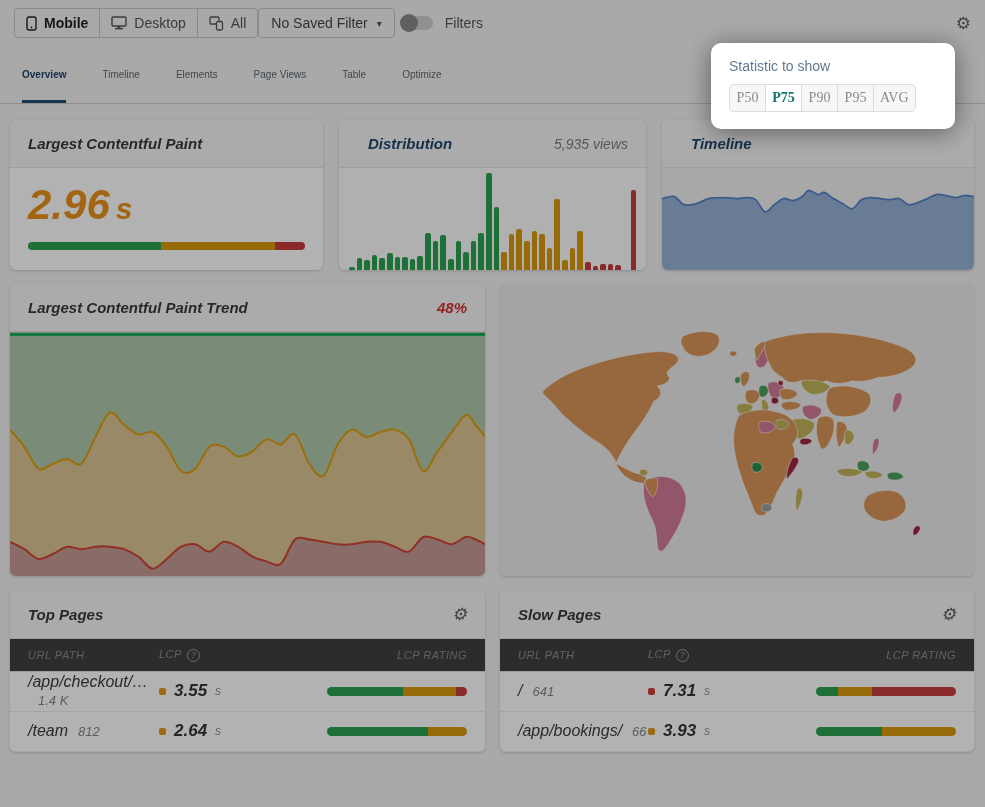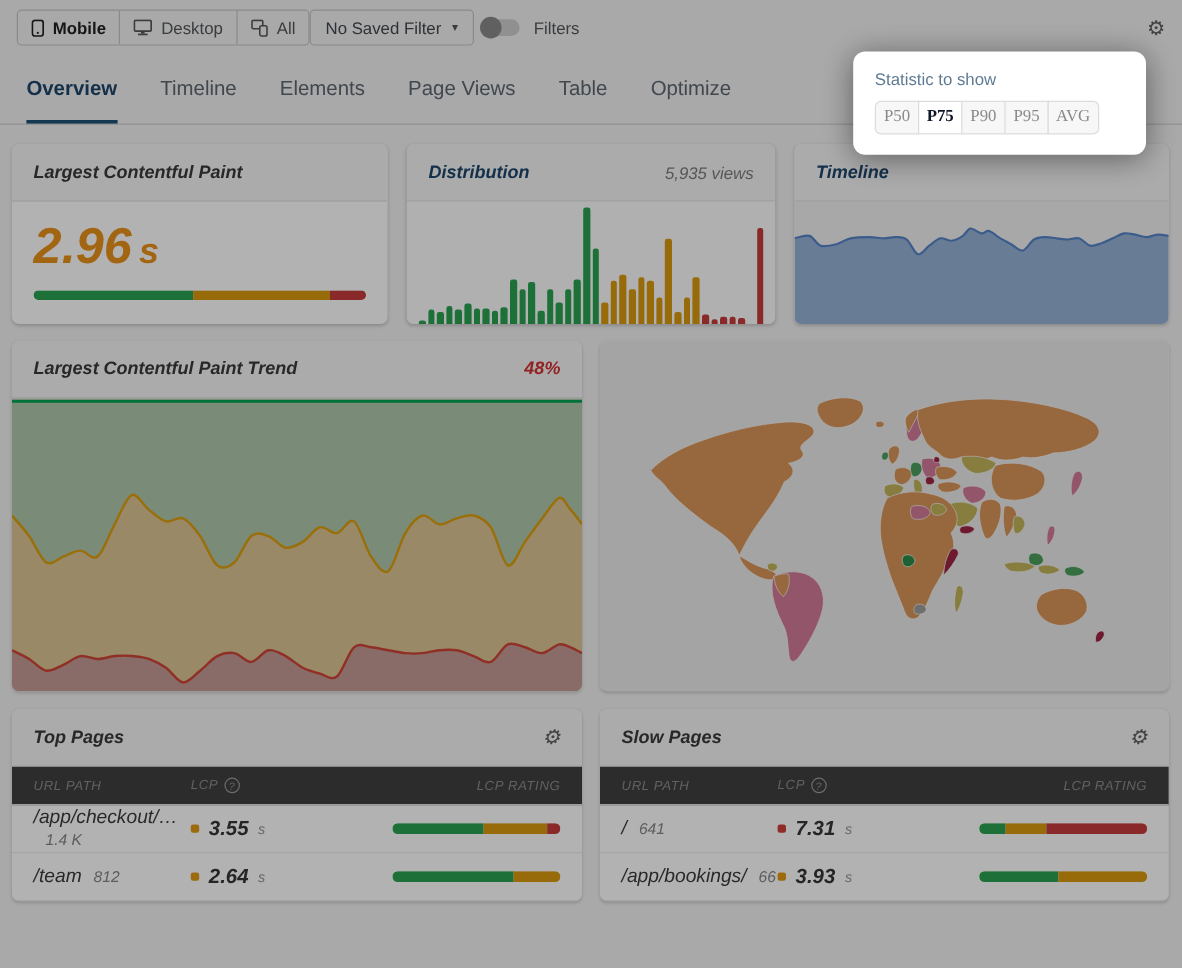--- a/index.html
+++ b/index.html
@@ -20,33 +20,33 @@
   .caret{font-size:10px;color:#555;}
   .toggle-wrap{display:flex;align-items:center;gap:12px;margin-left:6px;}
   .toggle{width:32px;height:14px;border-radius:7px;background:#cfcfcf;position:relative;cursor:pointer;}
   .toggle .knob{position:absolute;left:-1px;top:-2px;width:18px;height:18px;border-radius:50%;background:#8a8a8a;}
   .toggle-label{font-size:14px;color:#53565a;}
   .spacer{flex:1;}
   .gear{font-size:17px;color:#5f5f5f;cursor:pointer;line-height:1;}
 
   
   .tabs{height:58px;display:flex;align-items:stretch;gap:36px;padding:0 22px;border-bottom:1px solid #cfcfcf;}
-  .tab{display:flex;align-items:center;font-size:17px;color:#5c6670;border-bottom:3px solid transparent;cursor:pointer;padding-top:2px;}
+  .tab{display:flex;align-items:center;font-size:10px;color:#5c6670;border-bottom:3px solid transparent;cursor:pointer;padding-top:2px;}
   .tab.active{color:#1d466a;font-weight:700;border-bottom-color:#1e5171;}
 
   
   .content{padding:16px 11px 0 10px;}
   .row1{display:grid;grid-template-columns:313px 307px 1fr;gap:16px;}
   .row2{display:grid;grid-template-columns:475px 1fr;gap:15px;margin-top:14px;}
   .row3{display:grid;grid-template-columns:475px 1fr;gap:15px;margin-top:15px;}
 
   .card{background:#fff;border-radius:6px;box-shadow:0 1px 3px rgba(0,0,0,.18);overflow:hidden;display:flex;flex-direction:column;font-style:italic;}
   .card-header{display:flex;justify-content:space-between;align-items:center;padding:0 18px;height:48px;background:#f5f5f5;border-bottom:1px solid #e2e2e2;flex:none;}
   .card-title{font-size:15px;font-weight:700;color:#3a3a3a;}
-  .card-title.navy{color:#1d466a;}
+  .card-title.navy{color:#1d466a;margin-left:11px;}
   .muted{font-size:14px;color:#7d7d7d;}
   .badge-red{font-size:15px;font-weight:700;color:#d23232;}
 
   
   .lcp-body{padding:14px 18px 18px;flex:1;}
   .big-value{font-size:42px;font-weight:700;color:#e8921c;line-height:1.1;}
   .big-unit{font-size:30px;font-weight:700;color:#e8921c;margin-left:6px;}
   .gauge{display:flex;height:8px;border-radius:4px;overflow:hidden;margin-top:14px;}
 
   
@@ -81,21 +81,21 @@
   .rating-bar{display:flex;width:140px;height:9px;border-radius:5px;overflow:hidden;}
 
   
   .overlay{position:fixed;inset:0;background:rgba(0,0,0,.30);z-index:10;}
   .popover{position:fixed;top:43px;right:30px;width:244px;background:#fff;border-radius:10px;box-shadow:0 3px 26px rgba(0,0,0,.45);padding:15px 18px 17px;z-index:20;}
   .pop-title{font-size:14px;color:#5f7b93;}
   .stat-group{display:flex;margin-top:10px;font-family:Liberation Serif, serif;}
   .stat-btn{min-width:37px;text-align:center;padding:5px 6px;font-size:14px;color:#8a8a8a;background:#f7f7f7;border:1px solid #dcdcdc;margin-left:-1px;cursor:pointer;}
   .stat-btn:first-child{border-radius:5px 0 0 5px;margin-left:0;}
   .stat-btn:last-child{border-radius:0 5px 5px 0;}
-  .stat-btn.selected{background:#fff;color:#0f172a;font-weight:700;}
+  .stat-btn.selected{background:#fff;color:#0f766e;font-weight:700;}
 </style>
 </head>
 <body>
 
 <div class="toolbar">
   <div class="seg-group">
     <div class="seg-btn active">
       <span>
         <svg width="11" height="15" viewBox="0 0 11 15">
             <rect x="1" y="1" width="9" height="13" rx="2" fill="none" stroke="#222" stroke-width="1.4"></rect>

